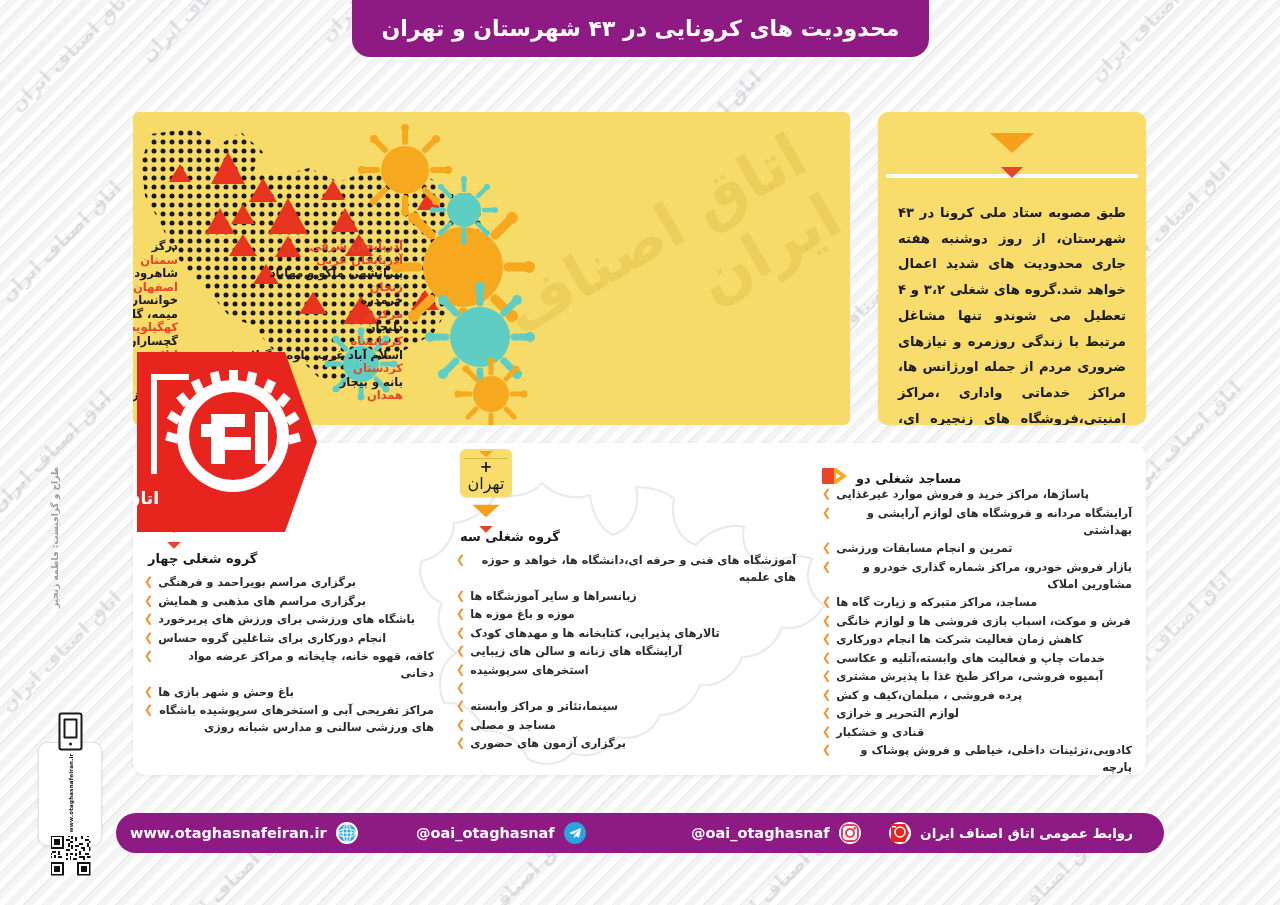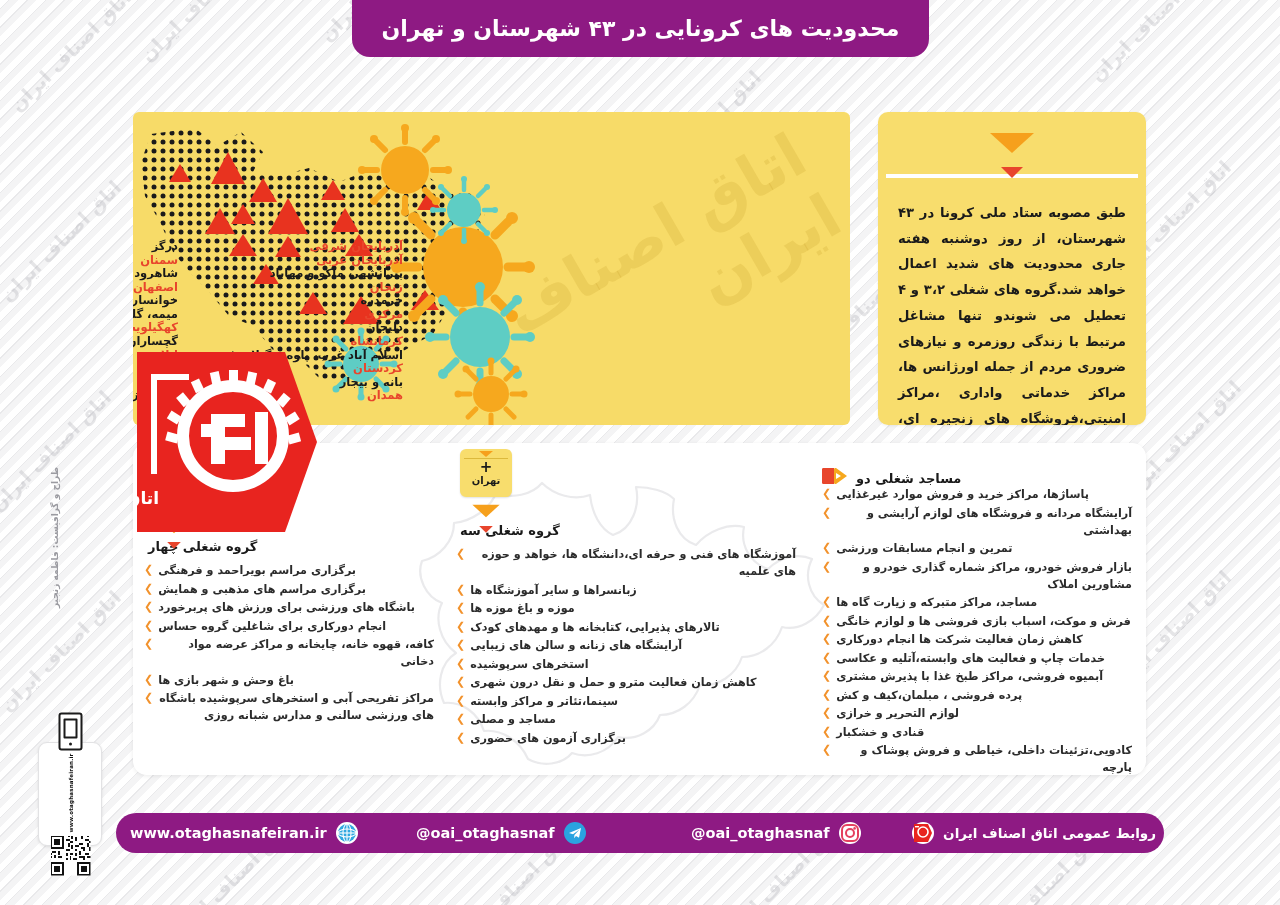--- a/index.html
+++ b/index.html
@@ -121,21 +121,21 @@
     width:52px;height:46px;background:#f8dd6d;border-radius:6px;
     display:flex;flex-direction:column;align-items:center;justify-content:flex-start;
     padding-top:2px;box-shadow:0 1px 2px rgba(0,0,0,.12);
   }
   .badge-notch{
     width:0;height:0;border-left:7px solid transparent;border-right:7px solid transparent;
     border-top:6px solid #f6a01c;margin-bottom:1px;
   }
   .badge-rule{width:44px;height:1px;background:#dcb93c;margin-bottom:1px;}
   .badge-plus{font-size:15px;font-weight:bold;color:#1a1a1a;line-height:1;}
-  .badge-city{font-size:10px;font-weight:bold;color:#1a1a1a;line-height:1.1;}
+  .badge-city{font-size:16px;font-weight:normal;color:#1a1a1a;line-height:1.1;}
 
   .group-title{
     font-size:13px;font-weight:bold;color:#1a1a1a;margin-top:6px;
   }
   .group-head-row{display:flex;align-items:center;justify-content:flex-end;gap:8px;}
   .chev-double{display:inline-block;}
 
   .g-list{list-style:none;margin:0;padding:0;}
   .g-list li{
     display:flex;align-items:flex-start;justify-content:flex-end;gap:5px;
@@ -580,21 +580,21 @@
   <div class="group" id="group-three">
     <div style="display:flex;flex-direction:column;align-items:center;width:60px;margin-right:auto;margin-left:0;">
       <div class="tehran-badge">
         <div class="badge-notch"></div>
         <div class="badge-rule"></div>
         <div class="badge-plus">+</div>
         <div class="badge-city">تهران</div>
       </div>
       <div class="arrow-down" style="margin-top:4px;transform:scale(.62);"></div>
     </div>
-    <div class="group-title" style="text-align:left;padding-left:4px;margin-top:2px;">گروه شغلی سه</div>
+    <div class="group-title" style="text-align:left;padding-left:4px;margin-top:8px;">گروه شغلی سه</div>
     <ul class="g-list" style="margin-top:8px;">
         <li>
           <span class="g-text">آموزشگاه های فنی و حرفه ای،دانشگاه ها، خواهد و حوزه های علمیه</span>
           <span class="bullet-chev">❯</span>
         </li>
         <li>
           <span class="g-text">زبانسراها و سایر آموزشگاه ها</span>
           <span class="bullet-chev">❯</span>
         </li>
         <li>
@@ -607,21 +607,20 @@
         </li>
         <li>
           <span class="g-text">آرایشگاه های زنانه و سالن های زیبایی</span>
           <span class="bullet-chev">❯</span>
         </li>
         <li>
           <span class="g-text">استخرهای سرپوشیده</span>
           <span class="bullet-chev">❯</span>
         </li>
         <li>
-          <span class="g-text">کاهش زمان فعالیت مترو و حمل و نقل درون شهری</span>
           <span class="bullet-chev">❯</span>
         </li>
         <li>
           <span class="g-text">سینما،تئاتر و مراکز وابسته</span>
           <span class="bullet-chev">❯</span>
         </li>
         <li>
           <span class="g-text">مساجد و مصلی</span>
           <span class="bullet-chev">❯</span>
         </li>
@@ -635,21 +634,21 @@
   <div class="group" id="group-four">
     <div style="display:flex;flex-direction:column;align-items:center;width:60px;margin-right:auto;margin-left:0;">
       <div class="tehran-badge">
         <div class="badge-notch"></div>
         <div class="badge-rule"></div>
         <div class="badge-plus">+</div>
         <div class="badge-city">تهران</div>
       </div>
       <div class="arrow-down" style="margin-top:4px;transform:scale(.62);"></div>
     </div>
-    <div class="group-title" style="text-align:left;padding-left:4px;margin-top:2px;">گروه شغلی چهار</div>
+    <div class="group-title" style="text-align:left;padding-left:4px;margin-top:14px;">گروه شغلی چهار</div>
     <ul class="g-list" style="margin-top:8px;">
         <li>
           <span class="g-text">برگزاری مراسم بویراحمد و فرهنگی</span>
           <span class="bullet-chev">❯</span>
         </li>
         <li>
           <span class="g-text">برگزاری مراسم های مذهبی و همایش</span>
           <span class="bullet-chev">❯</span>
         </li>
         <li>
@@ -704,21 +703,21 @@
     <span class="f-icon" style="background:#fff;">
       <svg width="20" height="20" viewBox="0 0 20 20">
         <rect x="2" y="2" width="16" height="16" rx="5" fill="none" stroke="#e4405f" stroke-width="2"></rect>
         <circle cx="10" cy="10" r="4" fill="none" stroke="#e4405f" stroke-width="2"></circle>
         <circle cx="14.6" cy="5.4" r="1.3" fill="#e4405f"></circle>
       </svg>
     </span>
     <span class="f-label">@oai_otaghasnaf</span>
   </div>
 
-  <div class="f-item" style="right:8px;">
+  <div class="f-item" style="right:31px;">
     <span class="f-label-rtl">روابط عمومی اتاق اصناف ایران</span>
     <span class="f-icon" style="background:#fff;">
       <svg width="18" height="18" viewBox="0 0 18 18">
         <polygon points="0,0 14,0 18,9 14,18 0,18" fill="#e8241f"></polygon>
         <circle cx="9" cy="8" r="5" fill="none" stroke="#fff" stroke-width="1.6"></circle>
         <rect x="1" y="2" width="4" height="1.4" fill="#fff"></rect>
       </svg>
     </span>
   </div>
 </div>

